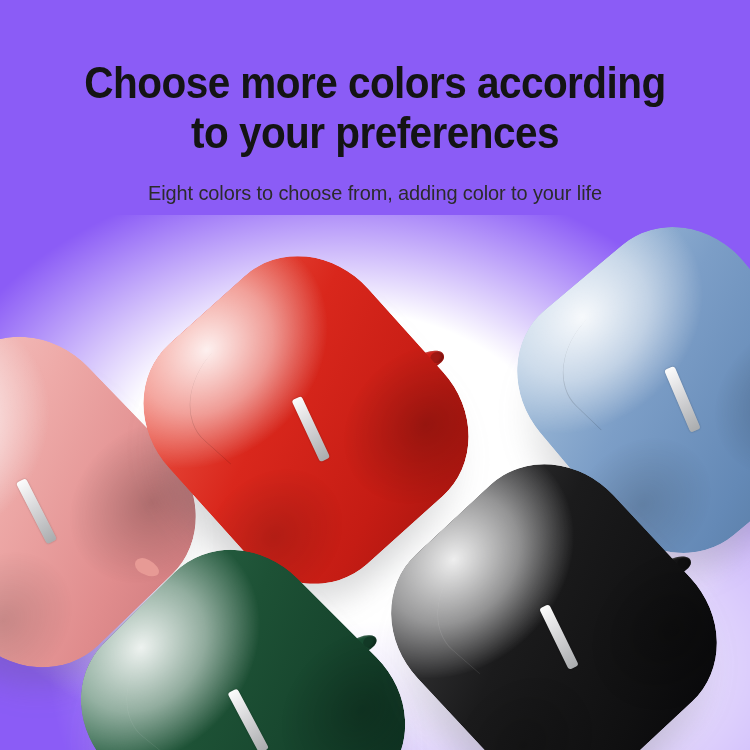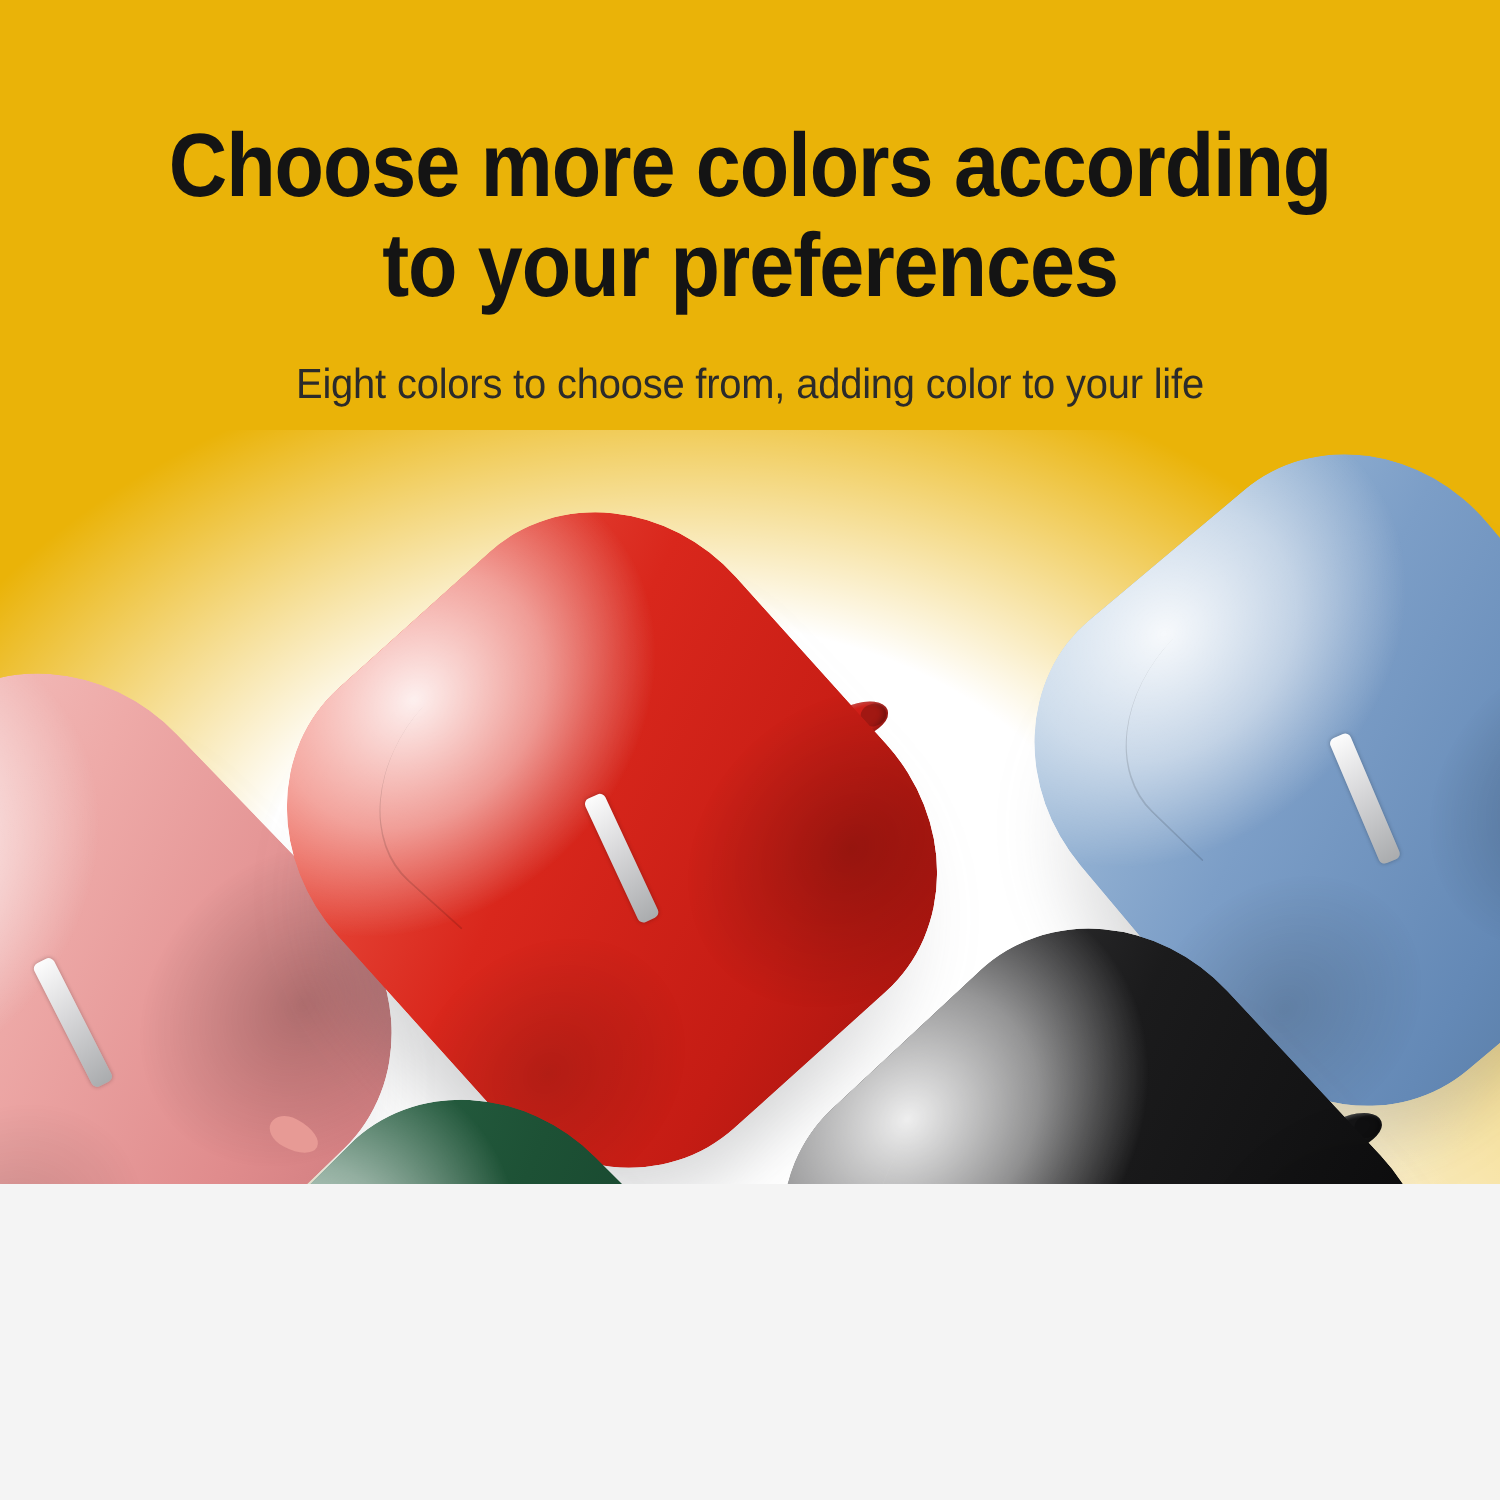--- a/index.html
+++ b/index.html
@@ -7,22 +7,22 @@
   html,body { width:750px; height:750px; }
   body {
     font-family:"Liberation Sans", sans-serif;
     background:#f4f4f4;
     overflow:hidden;
     position:relative;
   }
 
   #banner {
     position:relative;
-    width:750px; height:592px;
-    background:#eab308;
+    width:750px; height:750px;
+    background:#8b5cf6;
     overflow:hidden;
   }
 
   
   .text-block {
     position:absolute;
     top:0; left:0;
     width:750px;
     padding-top:58px;
     text-align:center;

